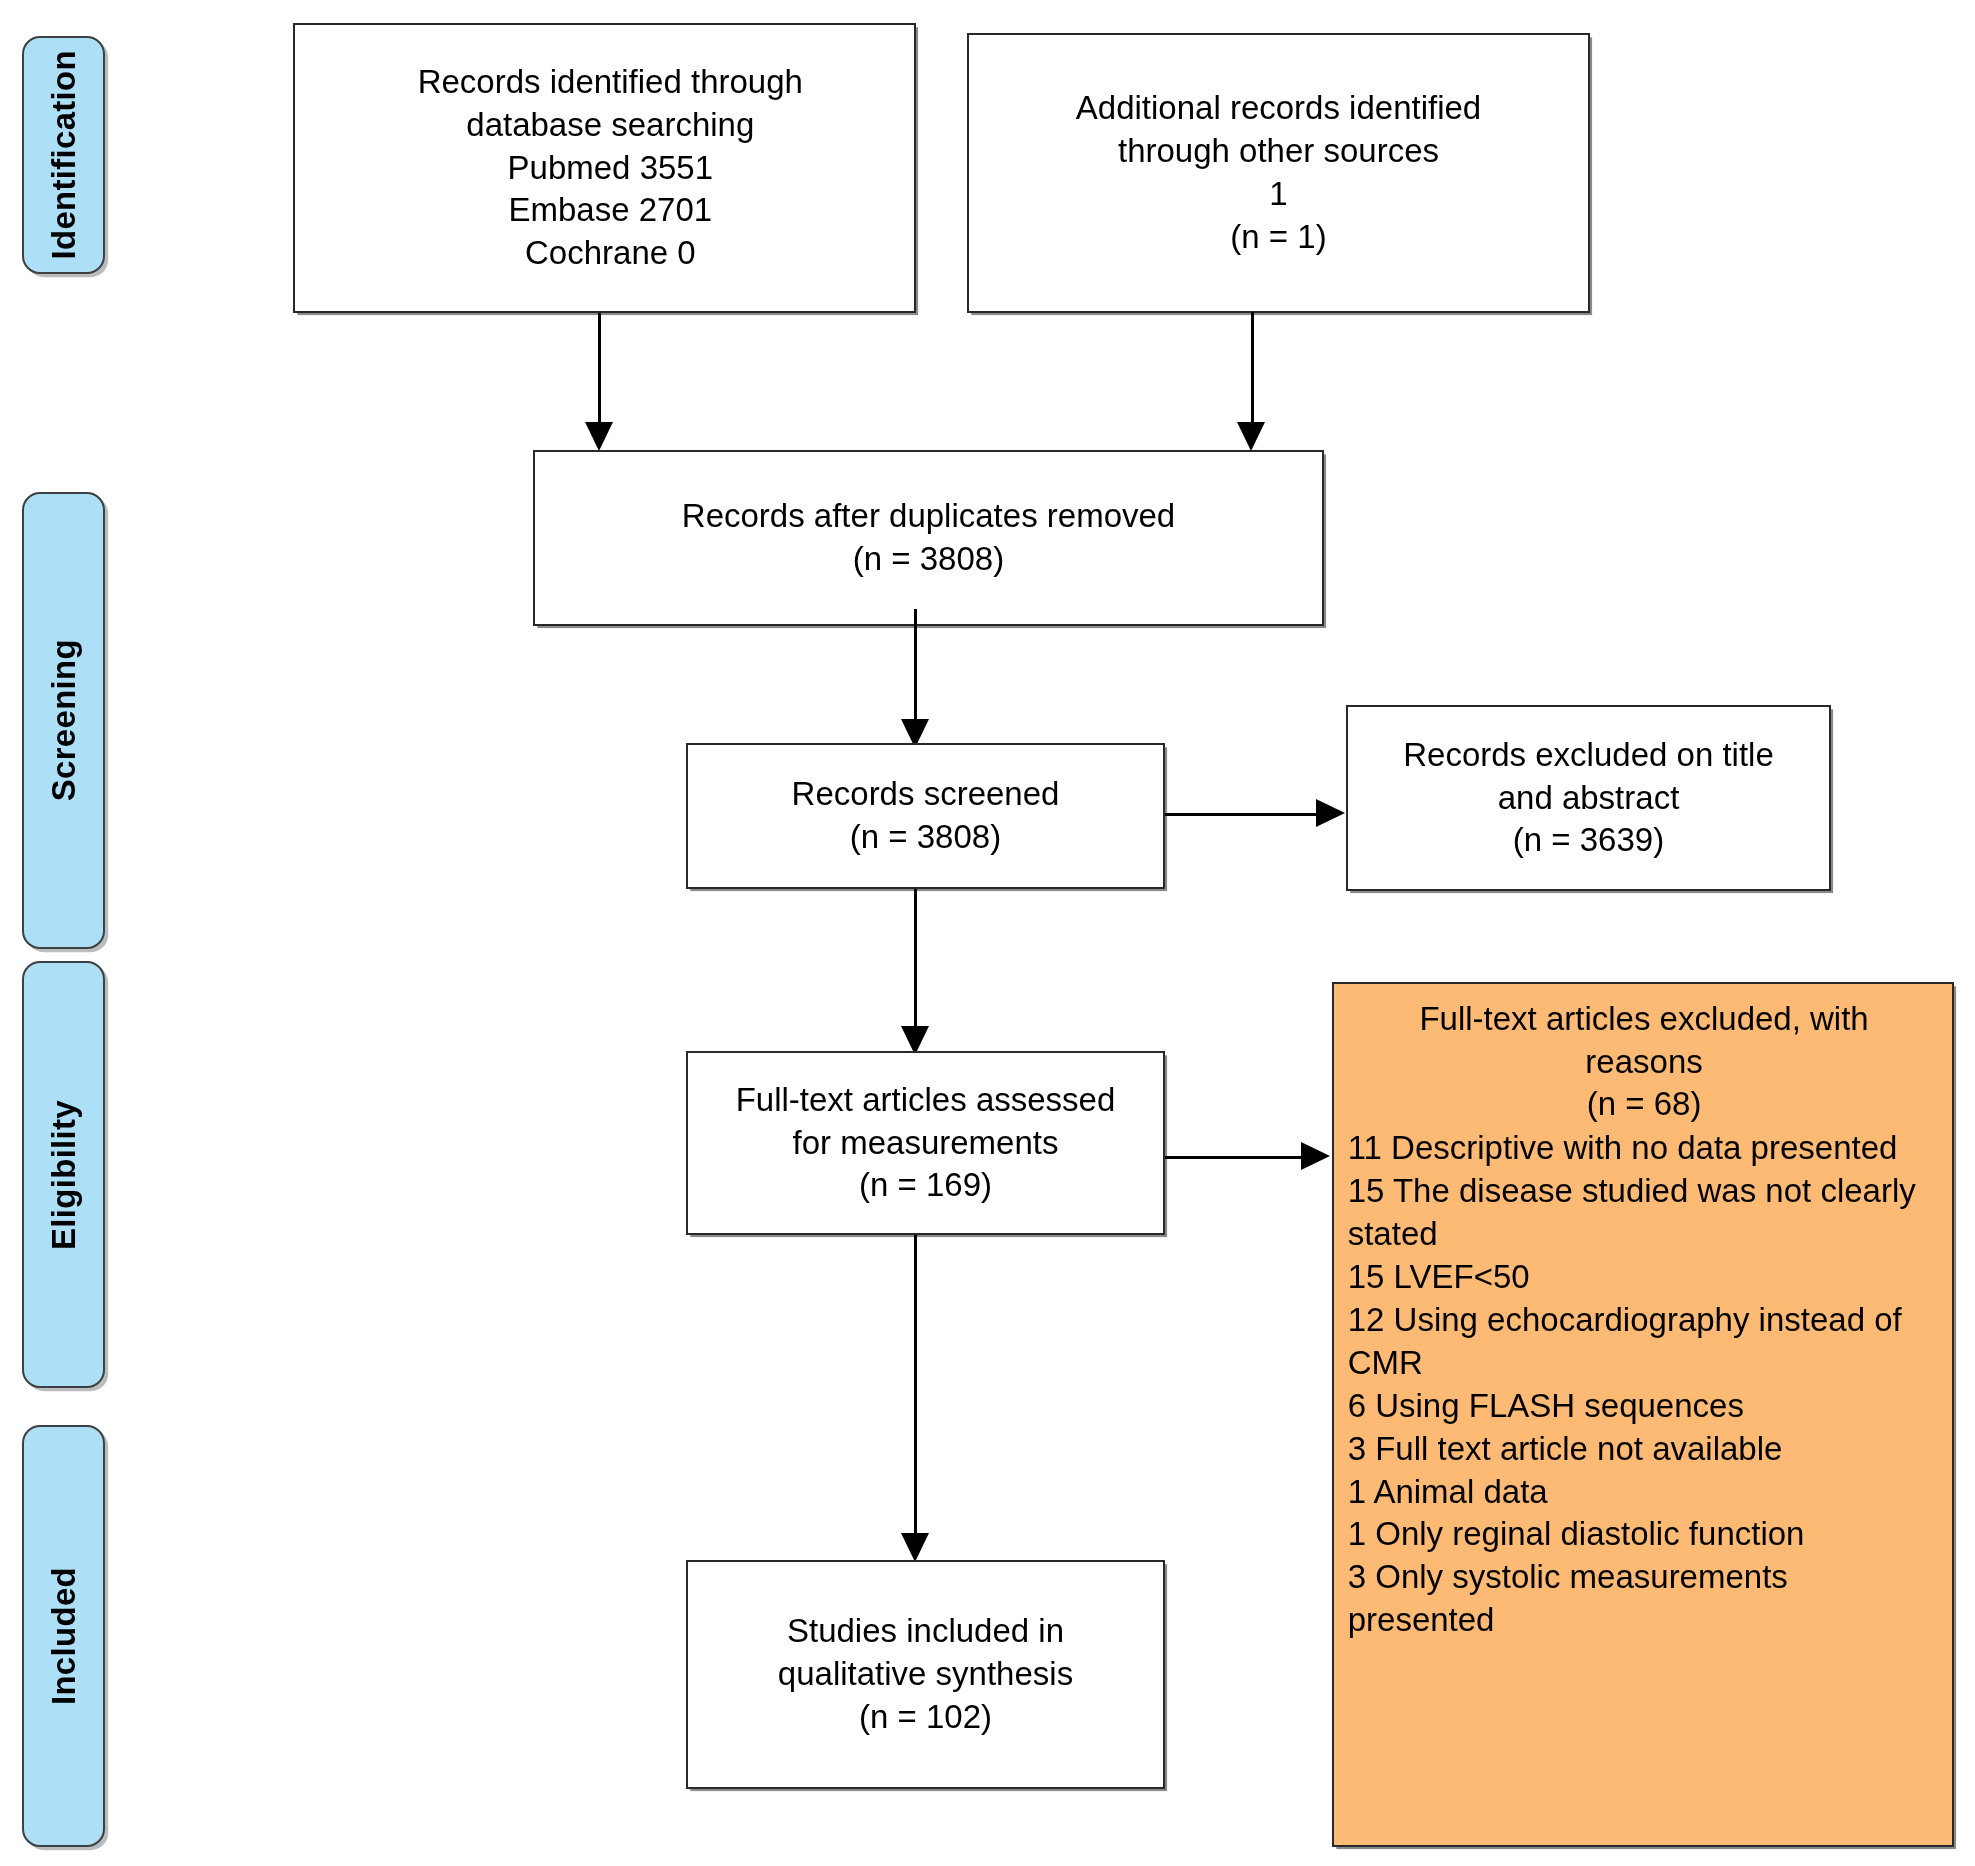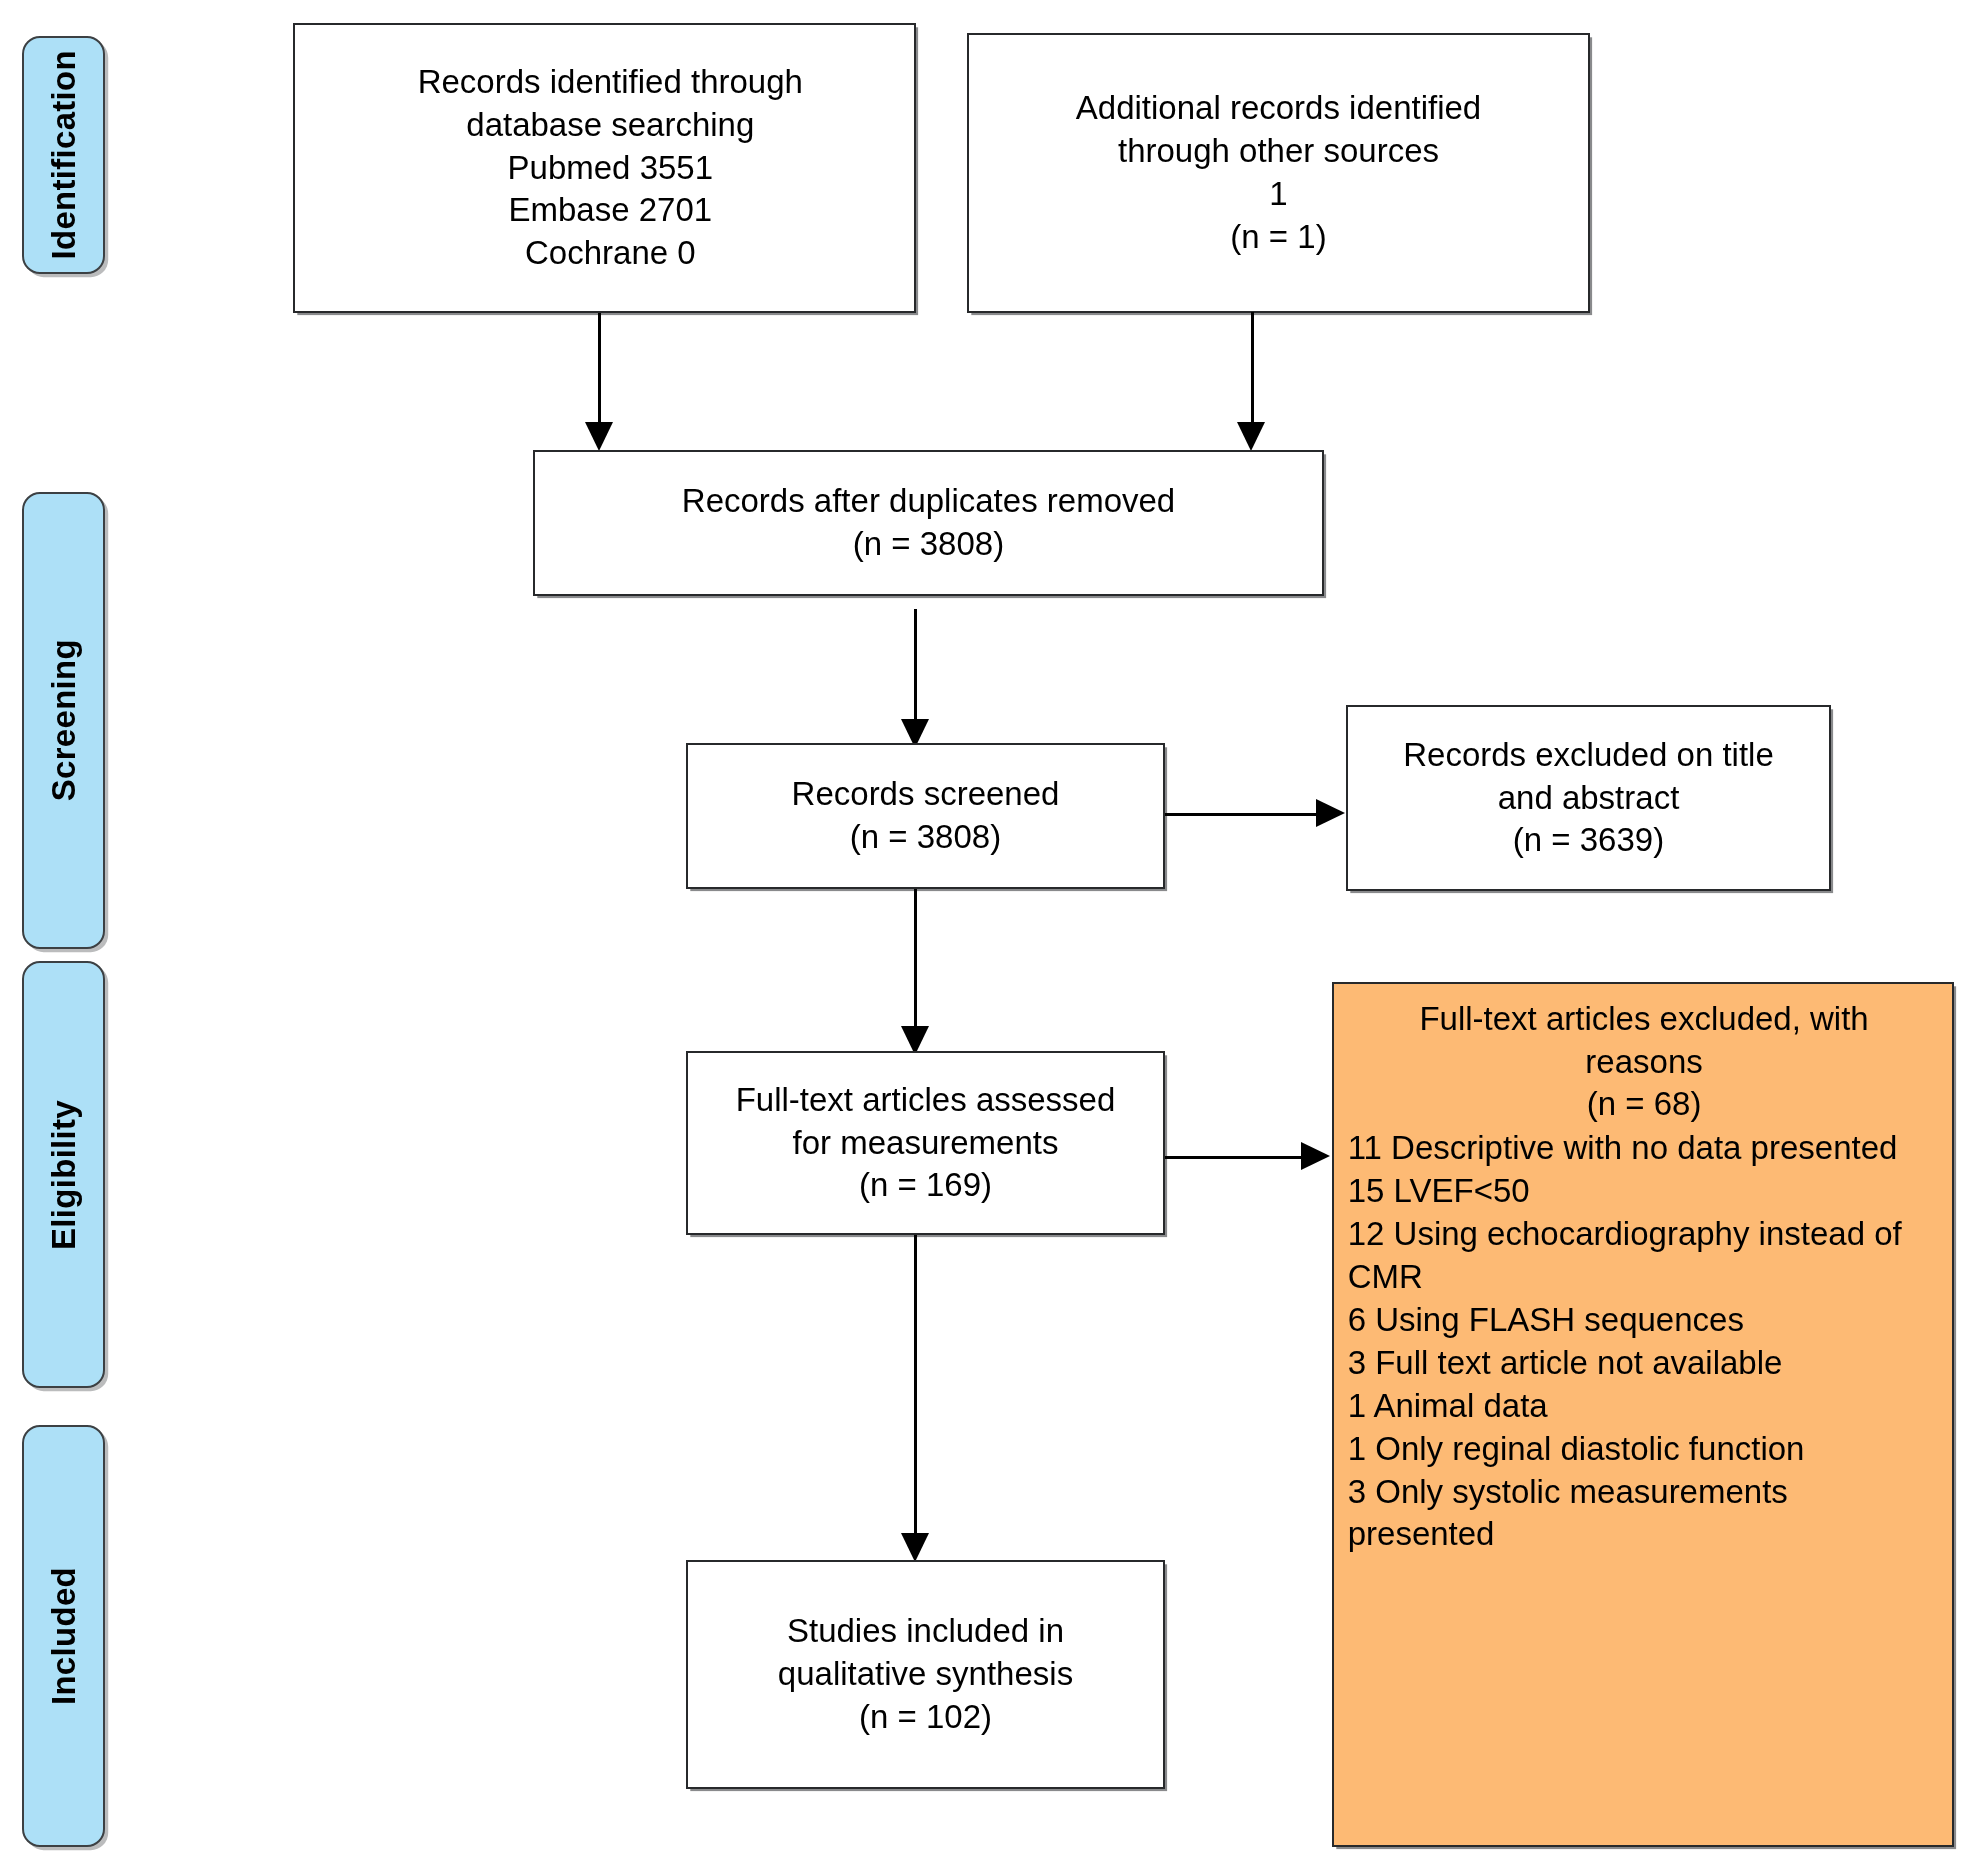--- a/index.html
+++ b/index.html
@@ -141,21 +141,21 @@
     <span class="line">1</span>
     <span class="line">(n = 1)</span>
   </div>
 
   <div class="v-line" style="left:598px; top:313px; height:114px;"></div>
   <div class="arrow-down" style="left:585px; top:422px;"></div>
 
   <div class="v-line" style="left:1251px; top:312px; height:115px;"></div>
   <div class="arrow-down" style="left:1237px; top:422px;"></div>
 
-  <div class="flow-box" style="left:533px; top:450px; width:791px; height:146px;">
+  <div class="flow-box" style="left:533px; top:450px; width:791px; height:176px;">
     <span class="line">Records after duplicates removed</span>
     <span class="line">(n = 3808)</span>
   </div>
 
   <div class="v-line" style="left:914px; top:609px; height:115px;"></div>
   <div class="arrow-down" style="left:901px; top:719px;"></div>
 
   <div class="flow-box" style="left:686px; top:743px; width:479px; height:146px;">
     <span class="line">Records screened</span>
     <span class="line">(n = 3808)</span>
@@ -180,20 +180,21 @@
   </div>
 
   <div class="reasons-box" style="left:1332px; top:982px; width:622px; height:865px;">
     <div class="reasons-head">
       <span class="line">Full-text articles excluded, with</span>
       <span class="line">reasons</span>
       <span class="line">(n = 68)</span>
     </div>
     <div class="reasons-list">
       <span class="reason">11 Descriptive with no data presented</span>
+      <span class="reason">15 The disease studied was not clearly stated</span>
       <span class="reason">15 LVEF&lt;50</span>
       <span class="reason">12 Using echocardiography instead of CMR</span>
       <span class="reason">6 Using FLASH sequences</span>
       <span class="reason">3 Full text article not available</span>
       <span class="reason">1 Animal data</span>
       <span class="reason">1 Only reginal diastolic function</span>
       <span class="reason">3 Only systolic measurements presented</span>
     </div>
   </div>
 

